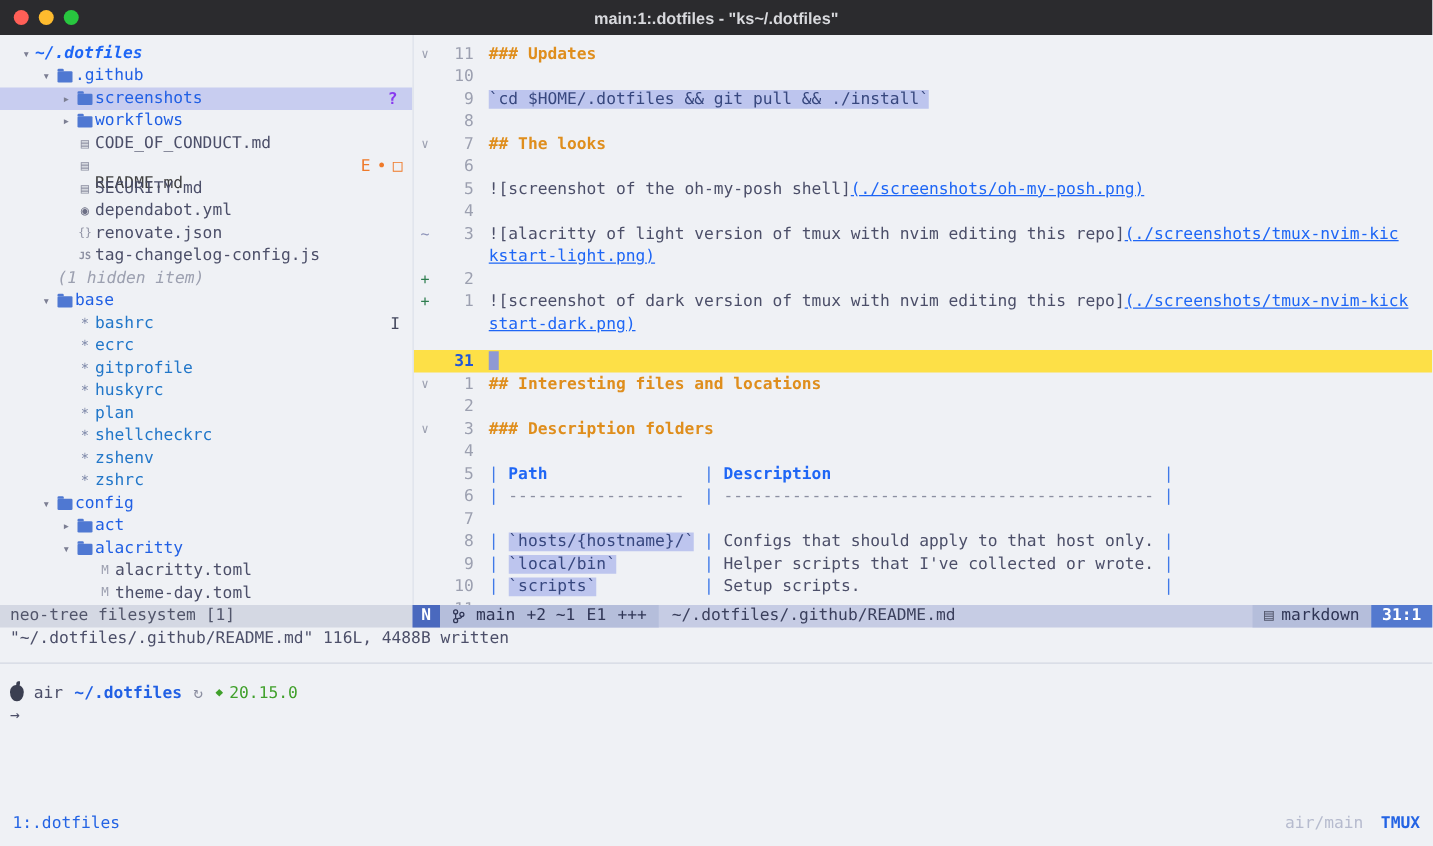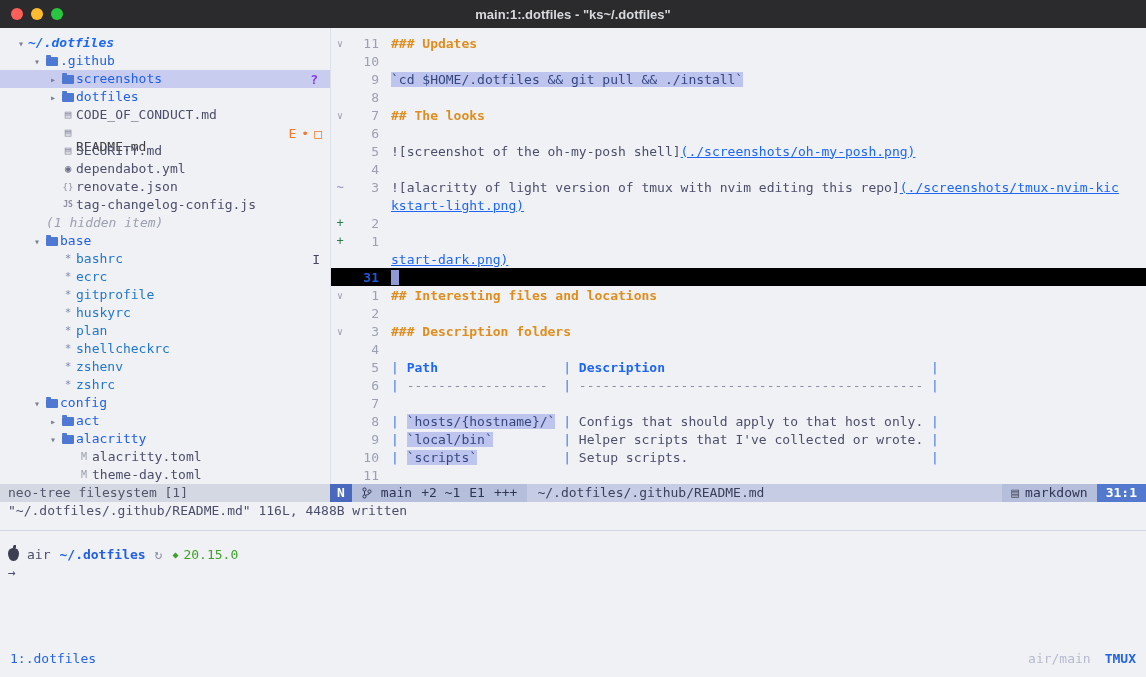--- a/index.html
+++ b/index.html
@@ -30,21 +30,21 @@
   .tlabel.file{color:#4c4f69;}
   .tlabel.conf{color:#2277c9;}
   .tlabel.open{color:#404040;margin-top:28px;}
   .tlabel.note{color:#9ca0b0;font-style:italic;}
   .badge-q{margin-left:auto;margin-right:12px;color:#8839ef;font-weight:bold;}
   .badges{margin-left:auto;margin-right:8px;display:flex;gap:5px;color:#ef7a2a;}
   .pointerI{margin-left:auto;margin-right:10px;color:#44485e;}
   
   .editor{flex:1;padding-top:6px;box-sizing:border-box;overflow:hidden;border-left:1px solid #dde1ea;}
   .erow{height:18px;display:flex;align-items:center;white-space:pre;}
-  .erow.cur{background:#000000;}
+  .erow.cur{background:#fde047;margin-top:12px;}
   .gut{width:18px;flex:none;text-align:center;font-size:12px;}
   .gut.fold{color:#9ca0b0;font-size:10px;}
   .gut.sadd{color:#2e7d4f;} .gut.schg{color:#8c92b8;}
   .num{width:30px;flex:none;text-align:right;color:#9ca0b0;}
   .erow.cur .num{color:#2257d6;font-weight:bold;}
   .txt{padding-left:12px;}
   .s-h{color:#df8e1d;font-weight:bold;}
   .s-t{color:#4c4f69;}
   .s-link{color:#1e66f5;text-decoration:underline;}
   .s-code{background:#bdc5ee;color:#37477e;}
@@ -94,21 +94,21 @@
   </div>
   <span class="title">main:1:.dotfiles - "ks~/.dotfiles"</span>
 </div>
 
 <div class="content">
   <div class="panes">
     <div class="sidebar" id="tree">
         <div class="trow" style="padding-left: 14px;"><span class="arrow">▾</span><span class="tlabel root">~/.dotfiles</span></div>
         <div class="trow" style="padding-left: 30px;"><span class="arrow">▾</span><span class="ic-folder"></span><span class="tlabel folder">.github</span></div>
         <div class="trow sel" style="padding-left: 46px;"><span class="arrow">▸</span><span class="ic-folder"></span><span class="tlabel folder">screenshots</span><span class="badge-q">?</span></div>
-        <div class="trow" style="padding-left: 46px;"><span class="arrow">▸</span><span class="ic-folder"></span><span class="tlabel folder">dotfiles</span></div>
+        <div class="trow" style="padding-left: 46px;"><span class="arrow">▸</span><span class="ic-folder"></span><span class="tlabel folder">workflows</span></div>
         <div class="trow" style="padding-left: 60px;"><span class="ic ic-md">▤</span><span class="tlabel file">CODE_OF_CONDUCT.md</span></div>
         <div class="trow" style="padding-left: 60px;"><span class="ic ic-md">▤</span><span class="tlabel file open">README.md</span><span class="badges"><span>E</span><span>•</span><span>□</span></span></div>
         <div class="trow" style="padding-left: 60px;"><span class="ic ic-md">▤</span><span class="tlabel file">SECURITY.md</span></div>
         <div class="trow" style="padding-left: 60px;"><span class="ic ic-yml">◉</span><span class="tlabel file">dependabot.yml</span></div>
         <div class="trow" style="padding-left: 60px;"><span class="ic ic-json">{}</span><span class="tlabel file">renovate.json</span></div>
         <div class="trow" style="padding-left: 60px;"><span class="ic ic-js">JS</span><span class="tlabel file">tag-changelog-config.js</span></div>
         <div class="trow" style="padding-left: 46px;"><span class="tlabel note">(1 hidden item)</span></div>
         <div class="trow" style="padding-left: 30px;"><span class="arrow">▾</span><span class="ic-folder"></span><span class="tlabel folder">base</span></div>
         <div class="trow" style="padding-left: 60px;"><span class="ic ic-conf">*</span><span class="tlabel conf">bashrc</span><span class="pointerI">I</span></div>
         <div class="trow" style="padding-left: 60px;"><span class="ic ic-conf">*</span><span class="tlabel conf">ecrc</span></div>
@@ -129,21 +129,21 @@
         <div class="erow"><span class="gut"></span><span class="num">10</span><span class="txt"></span></div>
         <div class="erow"><span class="gut"></span><span class="num">9</span><span class="txt"><span class="s-code">`cd $HOME/.dotfiles &amp;&amp; git pull &amp;&amp; ./install`</span></span></div>
         <div class="erow"><span class="gut"></span><span class="num">8</span><span class="txt"></span></div>
         <div class="erow"><span class="gut fold">∨</span><span class="num">7</span><span class="txt"><span class="s-h">## The looks</span></span></div>
         <div class="erow"><span class="gut"></span><span class="num">6</span><span class="txt"></span></div>
         <div class="erow"><span class="gut"></span><span class="num">5</span><span class="txt"><span class="s-t">![screenshot of the oh-my-posh shell]</span><span class="s-link">(./screenshots/oh-my-posh.png)</span></span></div>
         <div class="erow"><span class="gut"></span><span class="num">4</span><span class="txt"></span></div>
         <div class="erow"><span class="gut schg">~</span><span class="num">3</span><span class="txt"><span class="s-t">![alacritty of light version of tmux with nvim editing this repo]</span><span class="s-link">(./screenshots/tmux-nvim-kic</span></span></div>
         <div class="erow"><span class="gut"></span><span class="num"></span><span class="txt"><span class="s-link">kstart-light.png)</span></span></div>
         <div class="erow"><span class="gut sadd">+</span><span class="num">2</span><span class="txt"></span></div>
-        <div class="erow"><span class="gut sadd">+</span><span class="num">1</span></div>
+        <div class="erow"><span class="gut sadd">+</span><span class="num">1</span><span class="txt"><span class="s-t">![screenshot of dark version of tmux with nvim editing this repo]</span><span class="s-link">(./screenshots/tmux-nvim-kick</span></span></div>
         <div class="erow"><span class="gut"></span><span class="num"></span><span class="txt"><span class="s-link">start-dark.png)</span></span></div>
         <div class="erow cur"><span class="gut"></span><span class="num">31</span><span class="txt"><span class="cursor"></span></span></div>
         <div class="erow"><span class="gut fold">∨</span><span class="num">1</span><span class="txt"><span class="s-h">## Interesting files and locations</span></span></div>
         <div class="erow"><span class="gut"></span><span class="num">2</span><span class="txt"></span></div>
         <div class="erow"><span class="gut fold">∨</span><span class="num">3</span><span class="txt"><span class="s-h">### Description folders</span></span></div>
         <div class="erow"><span class="gut"></span><span class="num">4</span><span class="txt"></span></div>
         <div class="erow"><span class="gut"></span><span class="num">5</span><span class="txt"><span class="s-pipe">| </span><span class="s-th">Path</span><span class="s-t">                </span><span class="s-pipe">| </span><span class="s-th">Description</span><span class="s-t">                                  </span><span class="s-pipe">|</span></span></div>
         <div class="erow"><span class="gut"></span><span class="num">6</span><span class="txt"><span class="s-pipe">| </span><span class="s-dash">------------------  </span><span class="s-pipe">| </span><span class="s-dash">-------------------------------------------- </span><span class="s-pipe">|</span></span></div>
         <div class="erow"><span class="gut"></span><span class="num">7</span></div>
         <div class="erow"><span class="gut"></span><span class="num">8</span><span class="txt"><span class="s-pipe">| </span><span class="s-code">`hosts/{hostname}/`</span><span class="s-t"> </span><span class="s-pipe">| </span><span class="s-t">Configs that should apply to that host only. </span><span class="s-pipe">|</span></span></div>

